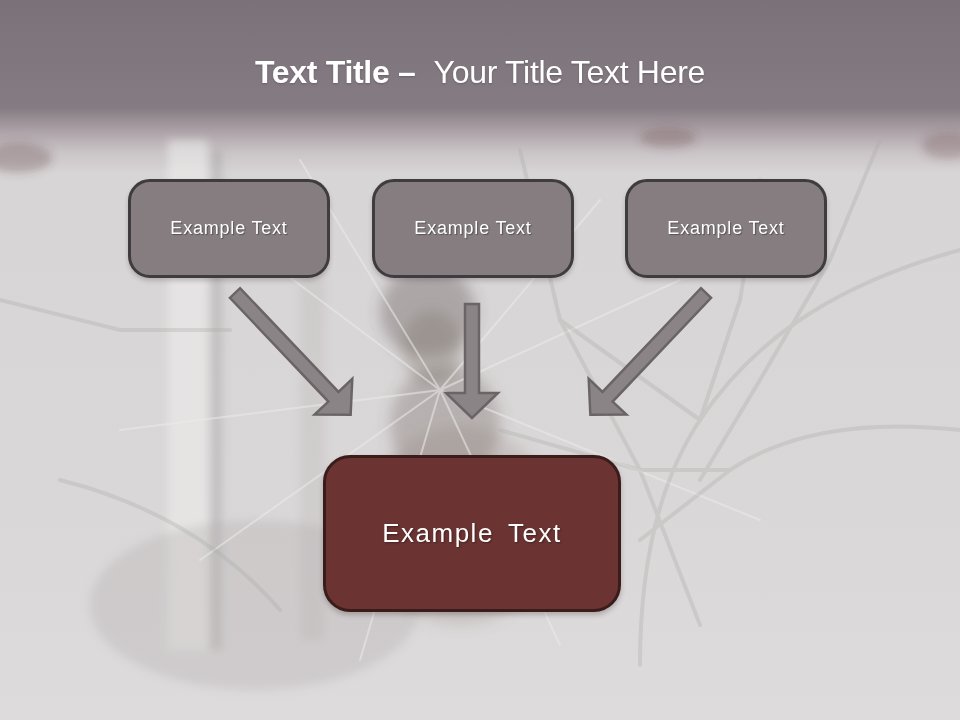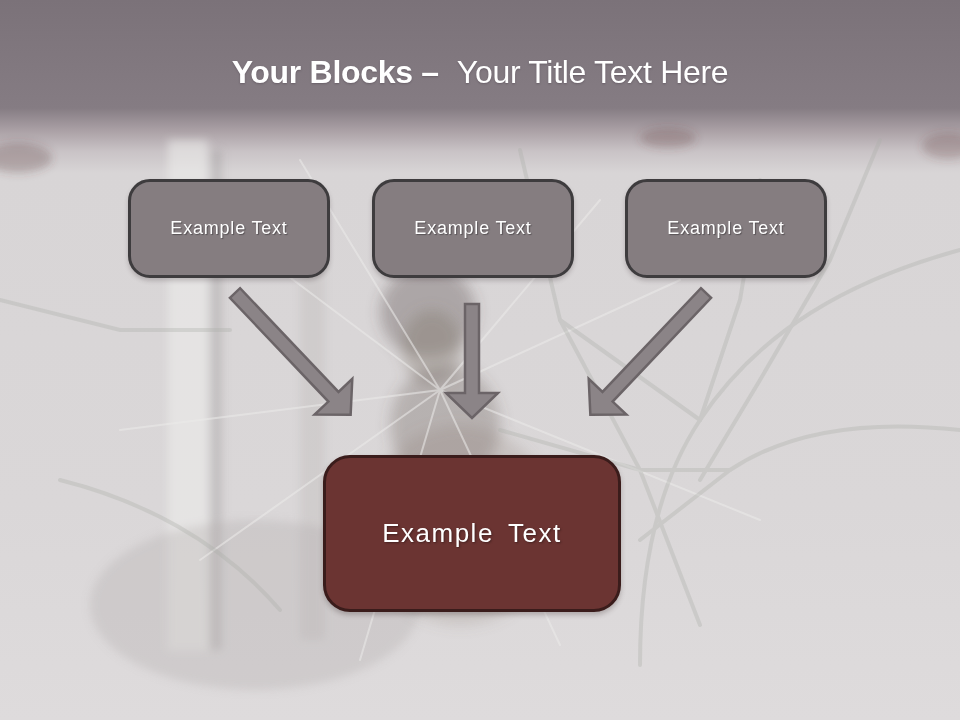--- a/index.html
+++ b/index.html
@@ -113,21 +113,21 @@
         <path d="M880,140 L830,260 L760,380 L700,480"></path>
         <path d="M560,320 L700,420"></path>
         <path d="M500,430 L640,470 L730,470"></path>
         <path d="M60,480 C140,500 220,540 280,610"></path>
         <path d="M0,300 L120,330 L230,330"></path>
       </g>
     </g>
   </svg>
 
   <div class="title">
-    <span class="t-bold">Your Blocks –</span><span class="t-reg">Your Title Text Here</span>
+    <span class="t-bold">Text Title –</span><span class="t-reg">Your Title Text Here</span>
   </div>
 
   <div class="tbox tbox1">
     <span>Example Text</span>
   </div>
   <div class="tbox tbox2">
     <span>Example Text</span>
   </div>
   <div class="tbox tbox3">
     <span>Example Text</span>

